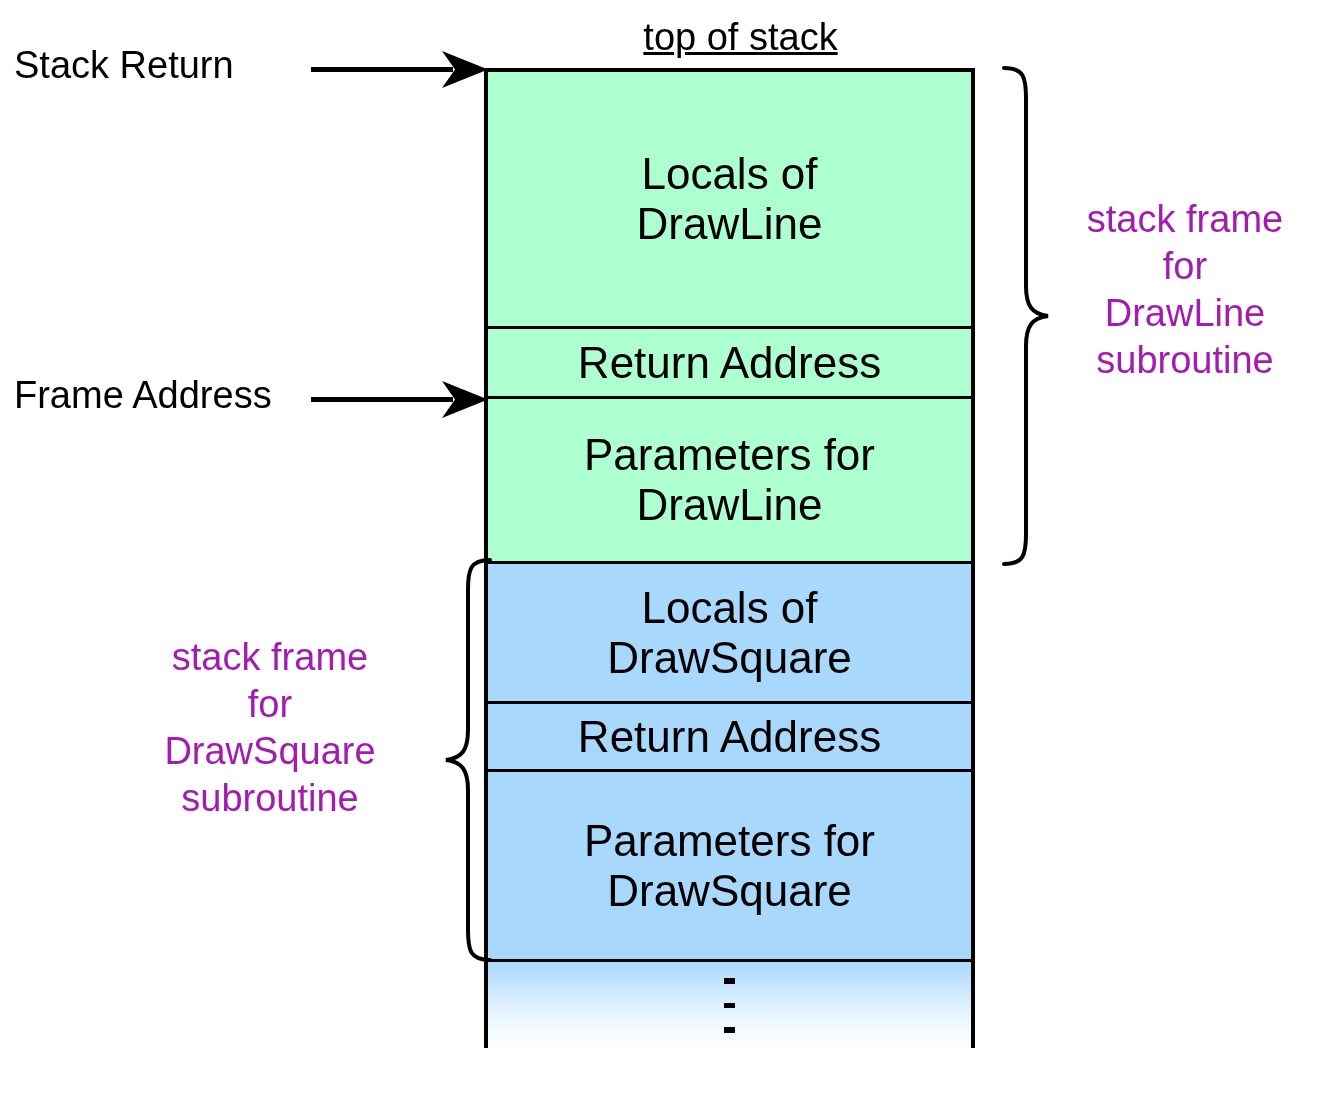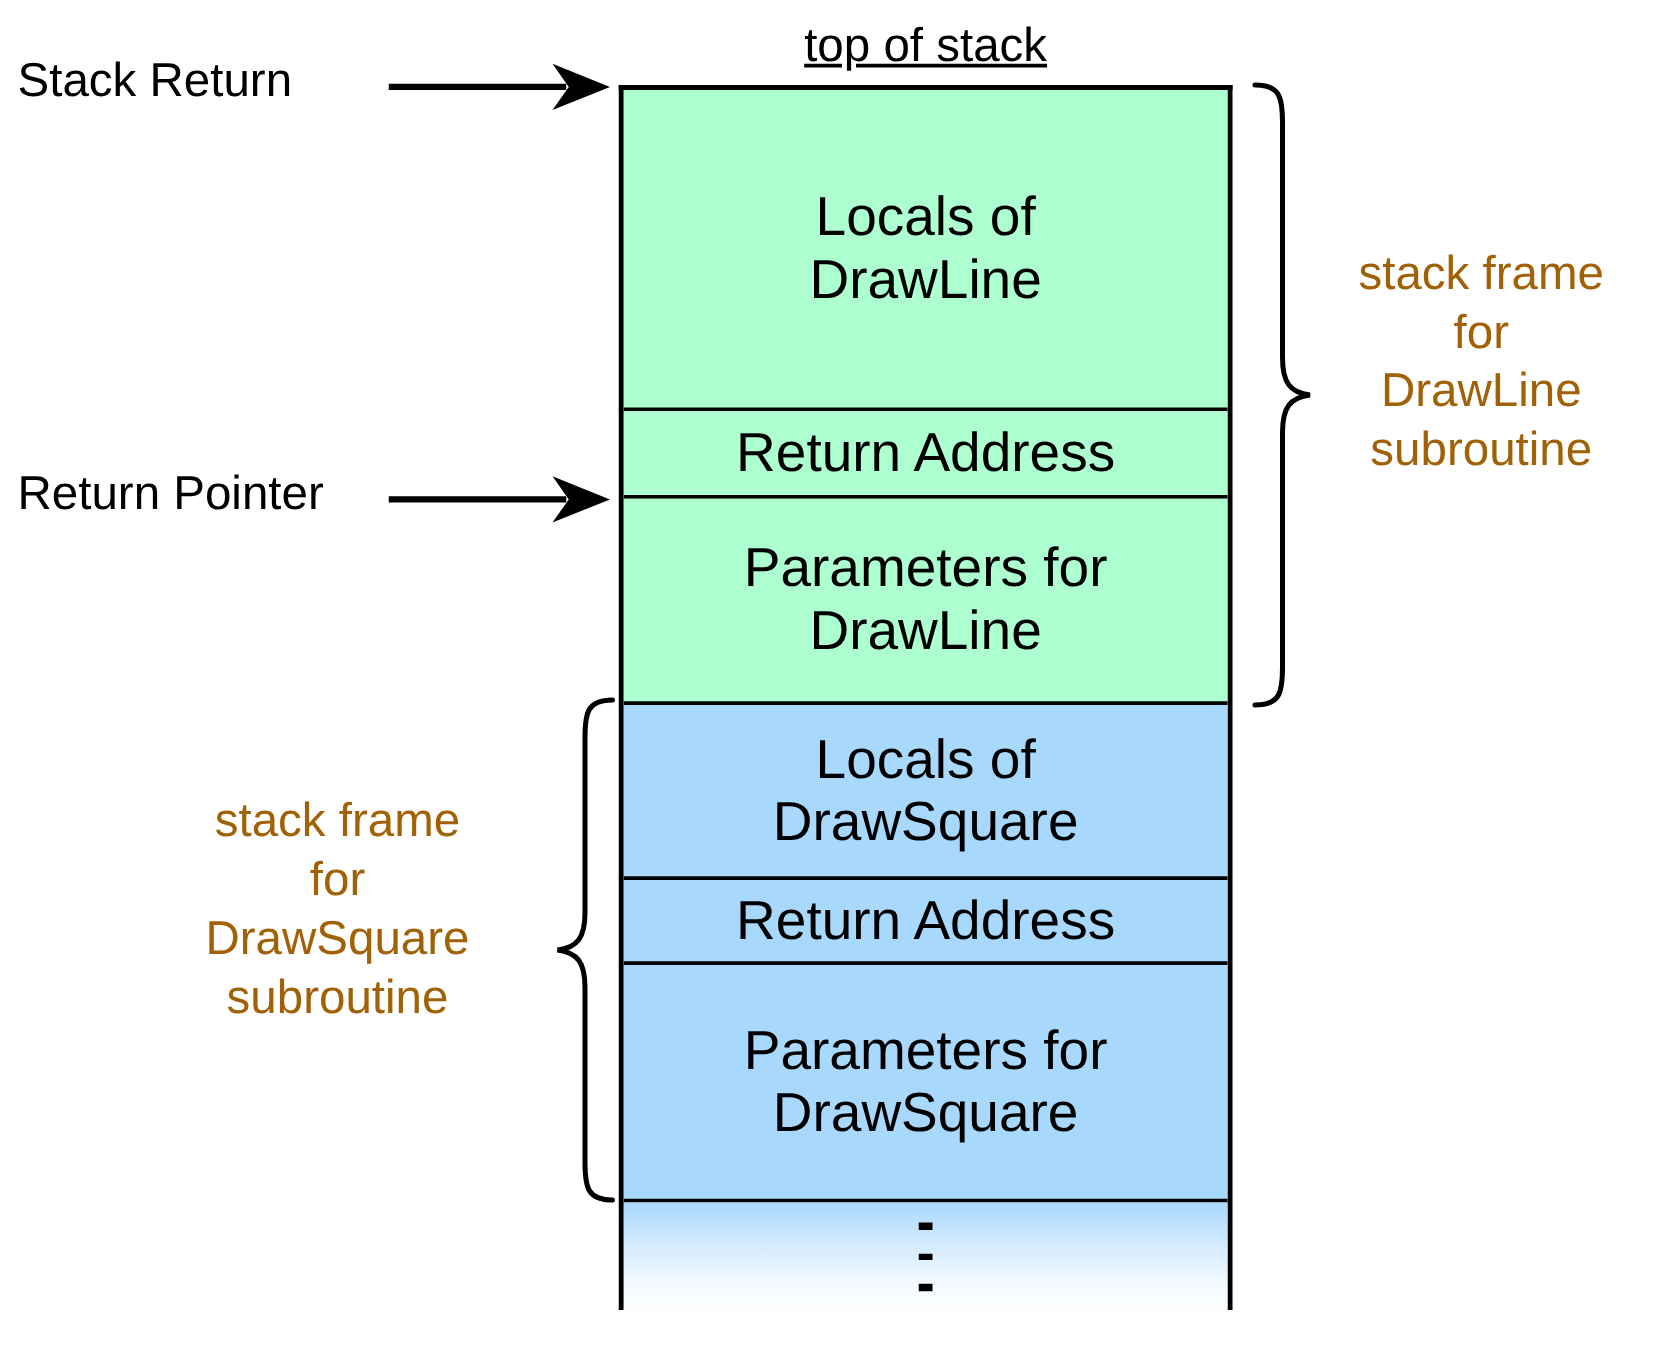--- a/index.html
+++ b/index.html
@@ -45,21 +45,21 @@
     text-align: center;
     font-size: 38px;
     line-height: 42px;
     white-space: nowrap;
     text-decoration: underline;
   }
 
   
   #stack-box {
     position: absolute;
-    left: 495px;
+    left: 484px;
     top: 68px;
     width: 491px;
     height: 980px;
     box-sizing: border-box;
     border-left: 4px solid #000;
     border-right: 4px solid #000;
     border-top: 4px solid #000;
     border-bottom: 0;
   }
   .stack-row {
@@ -104,21 +104,21 @@
     background: #000;
     margin-bottom: 19px;
   }
 
   
   .brace-label {
     position: absolute;
     font-size: 38px;
     line-height: 47px;
     text-align: center;
-    color: #a16207;
+    color: #a21caf;
   }
   #drawline-frame-label {
     left: 1045px;
     top: 196px;
     width: 280px;
   }
   #drawsquare-frame-label {
     left: 105px;
     top: 634px;
     width: 330px;
@@ -129,21 +129,21 @@
 
 <div id="canvas">
 
   <div class="ptr-label" id="stack-pointer-label">Stack Return</div>
 
   <svg class="arrow-svg" style="left:305px; top:48px;" width="190" height="44" viewBox="0 0 190 44">
     <line x1="6" y1="21.5" x2="148" y2="21.5" stroke="#000" stroke-width="5"></line>
     <path d="M 183 21.5 L 137 3 L 150 21.5 L 137 40 Z" fill="#000"></path>
   </svg>
 
-  <div class="ptr-label" id="frame-pointer-label">Return Pointer</div>
+  <div class="ptr-label" id="frame-pointer-label">Frame Address</div>
 
   <svg class="arrow-svg" style="left:305px; top:378px;" width="190" height="44" viewBox="0 0 190 44">
     <line x1="6" y1="21.5" x2="148" y2="21.5" stroke="#000" stroke-width="5"></line>
     <path d="M 183 21.5 L 137 3 L 150 21.5 L 137 40 Z" fill="#000"></path>
   </svg>
 
   <div id="top-of-stack-label">top of stack</div>
 
   <div id="stack-box">
 

